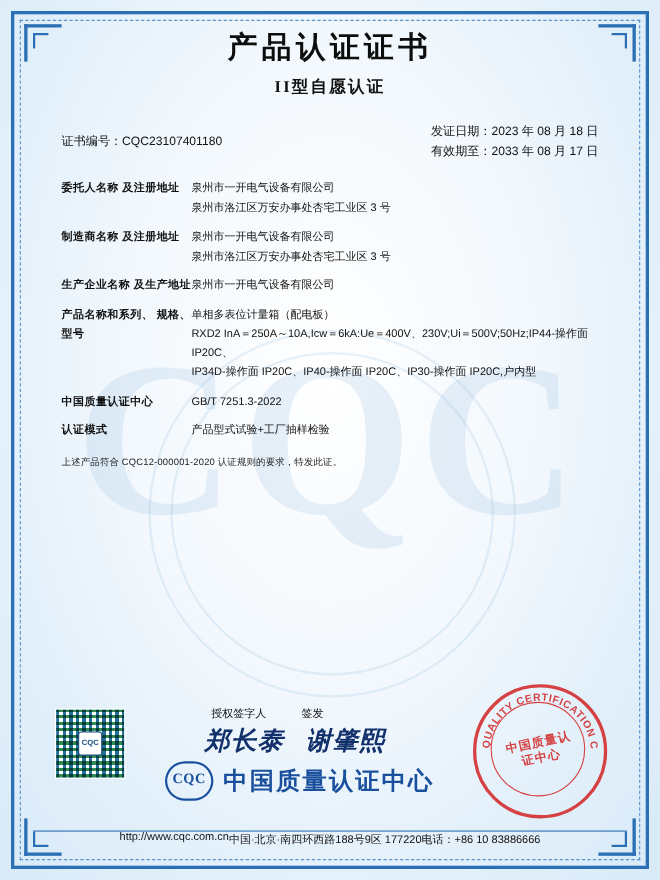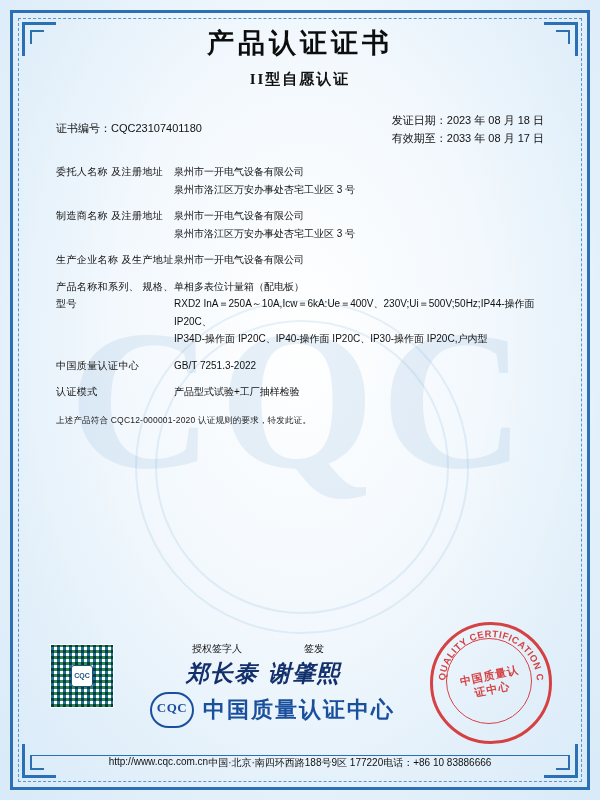--- a/index.html
+++ b/index.html
@@ -136,21 +136,21 @@
     font-size: 10px;
     color: #111;
   }
   .field-group {
     display: flex;
     margin-bottom: 9px;
   }
   .field-label {
     width: 118px;
     flex: 0 0 118px;
-    font-weight: normal;
+    font-weight: bold;
     line-height: 1.75;
     letter-spacing: 0.4px;
   }
   .field-value {
     flex: 1;
     line-height: 1.75;
   }
   .field-value .line { display: block; }
 
   .note {
@@ -207,28 +207,28 @@
   }
 
   .sig-block {
     position: absolute;
     left: 186px;
     top: 6px;
     width: 210px;
   }
   .sig-labels {
     display: flex;
-    gap: 62px;
+    gap: 32px;
     font-size: 10px;
     color: #111;
     padding-left: 6px;
   }
   .sig-names {
     display: flex;
-    gap: 10px;
+    gap: 20px;
     margin-top: 2px;
   }
   .sig-name {
     font-family: "Liberation Serif", serif;
     font-size: 23px;
     font-weight: bold;
     color: #12306b;
     font-style: italic;
     letter-spacing: 1px;
   }

